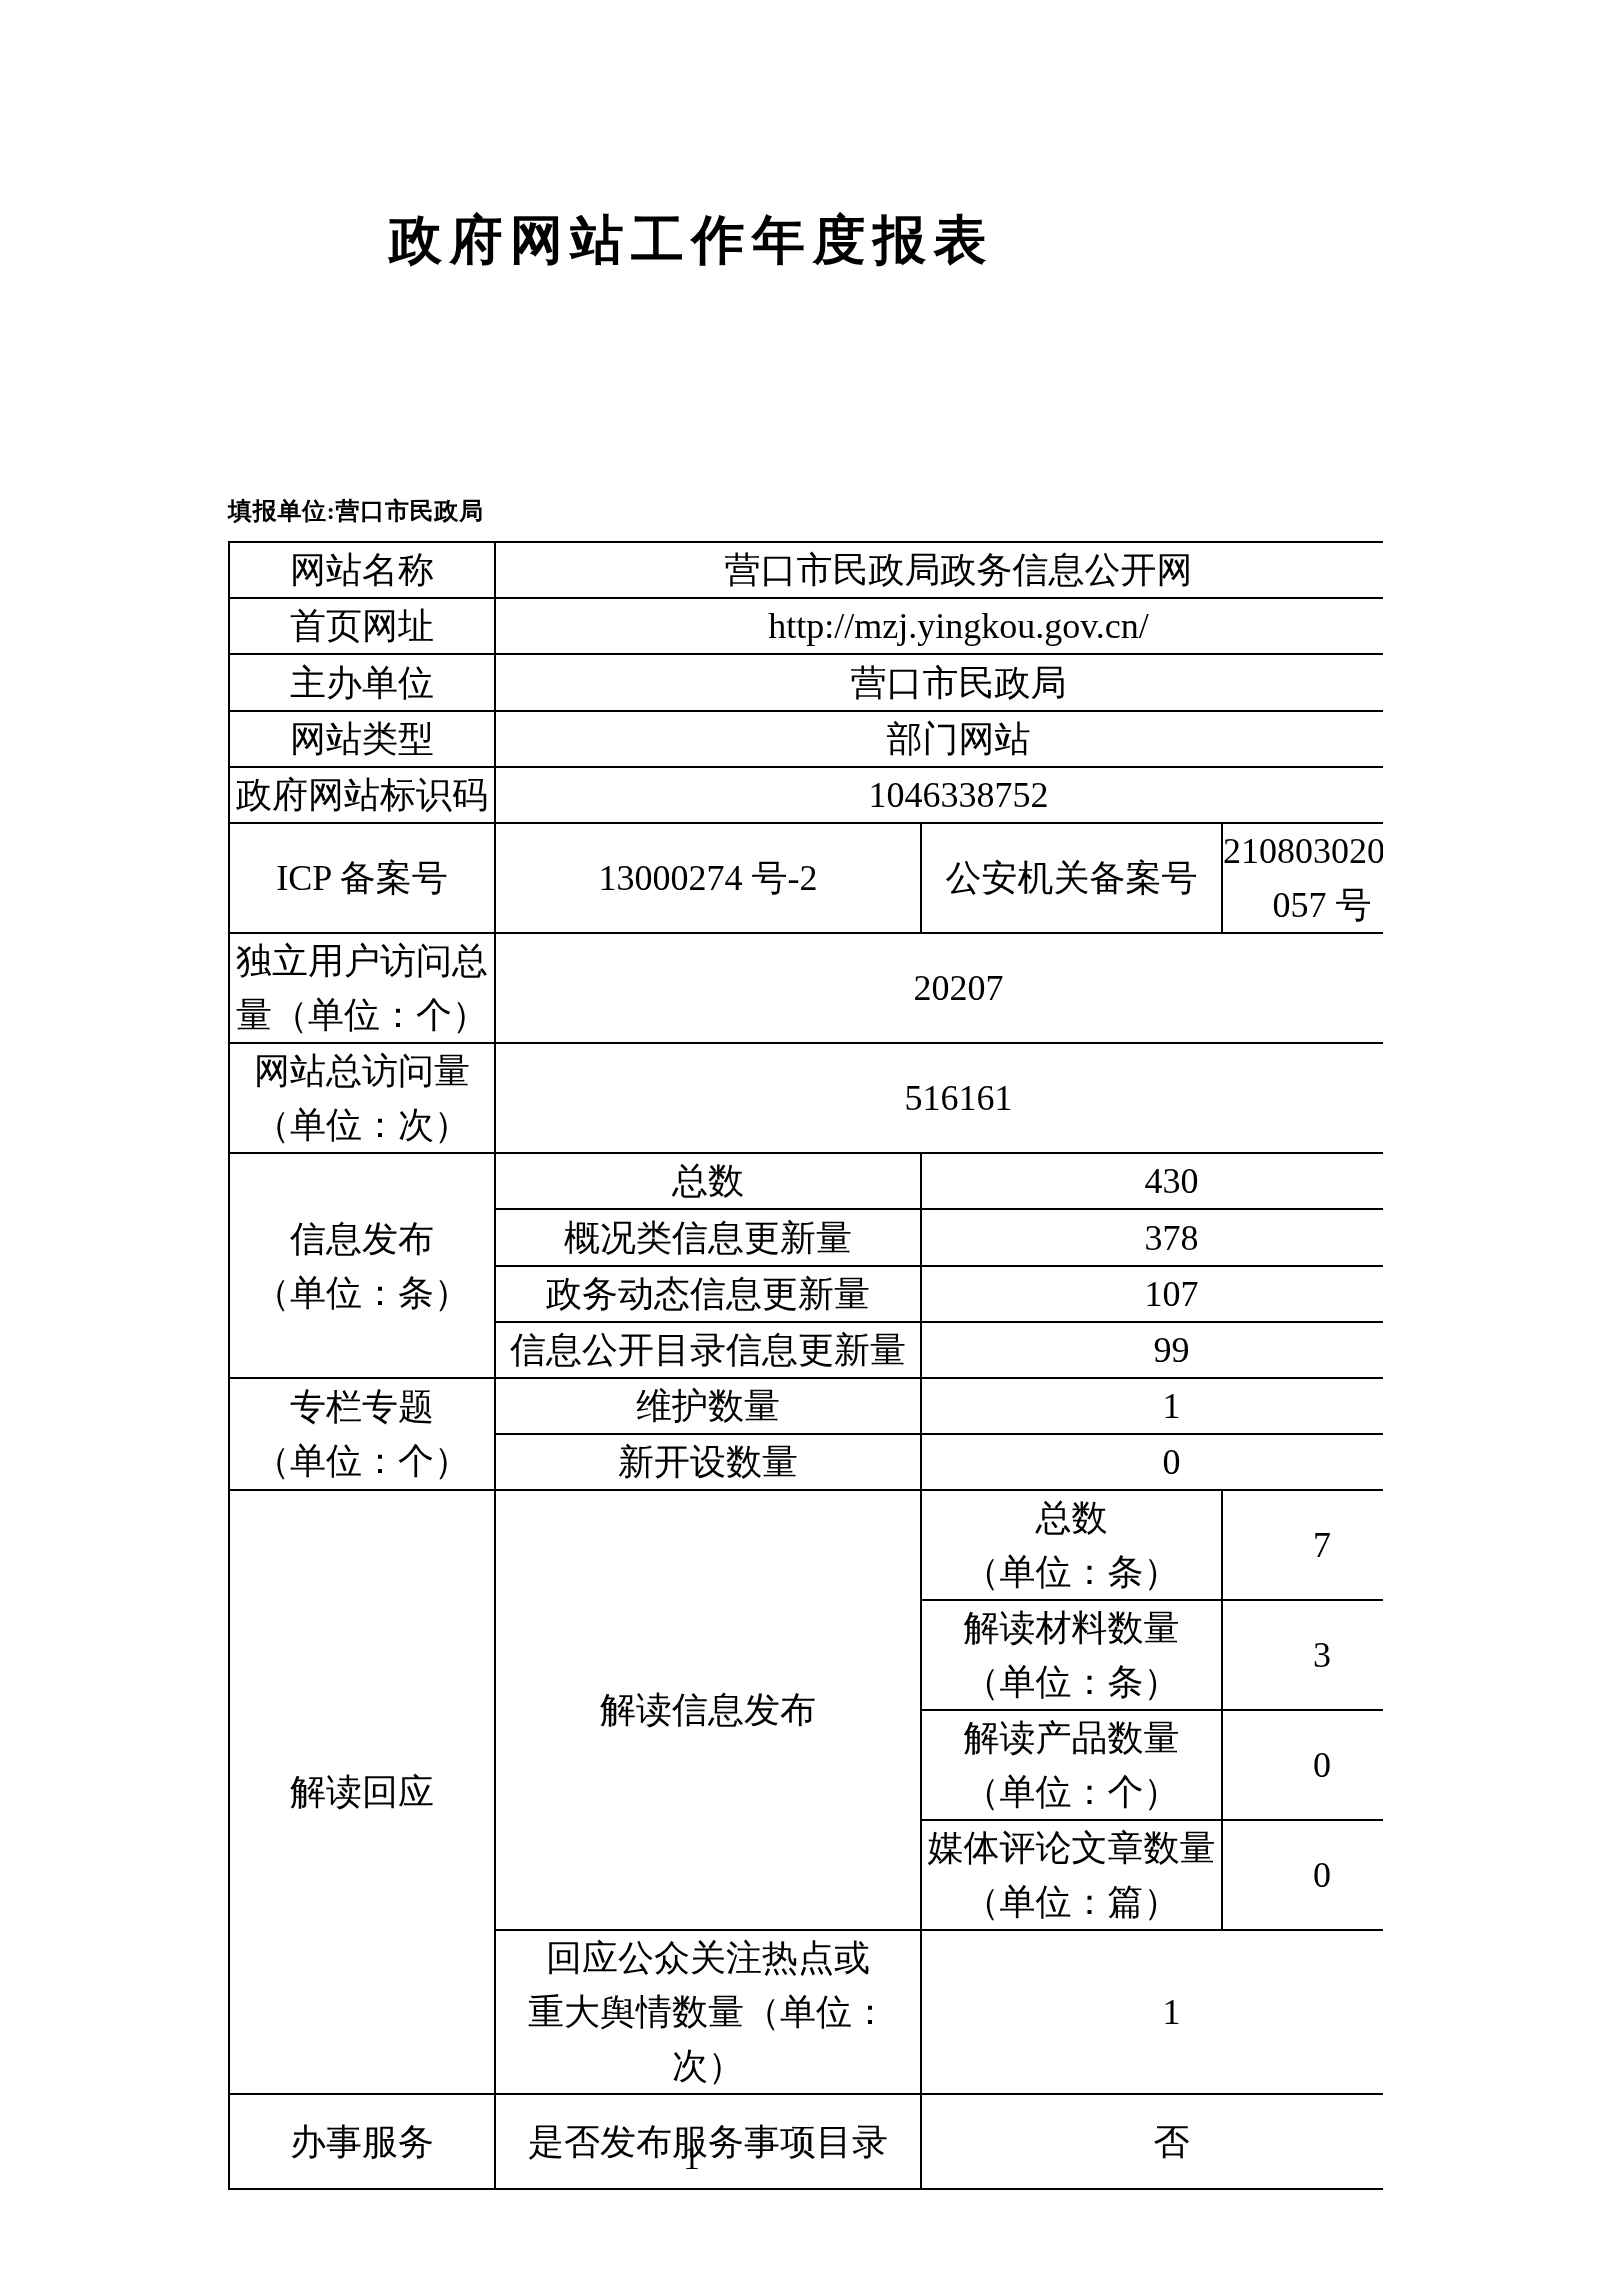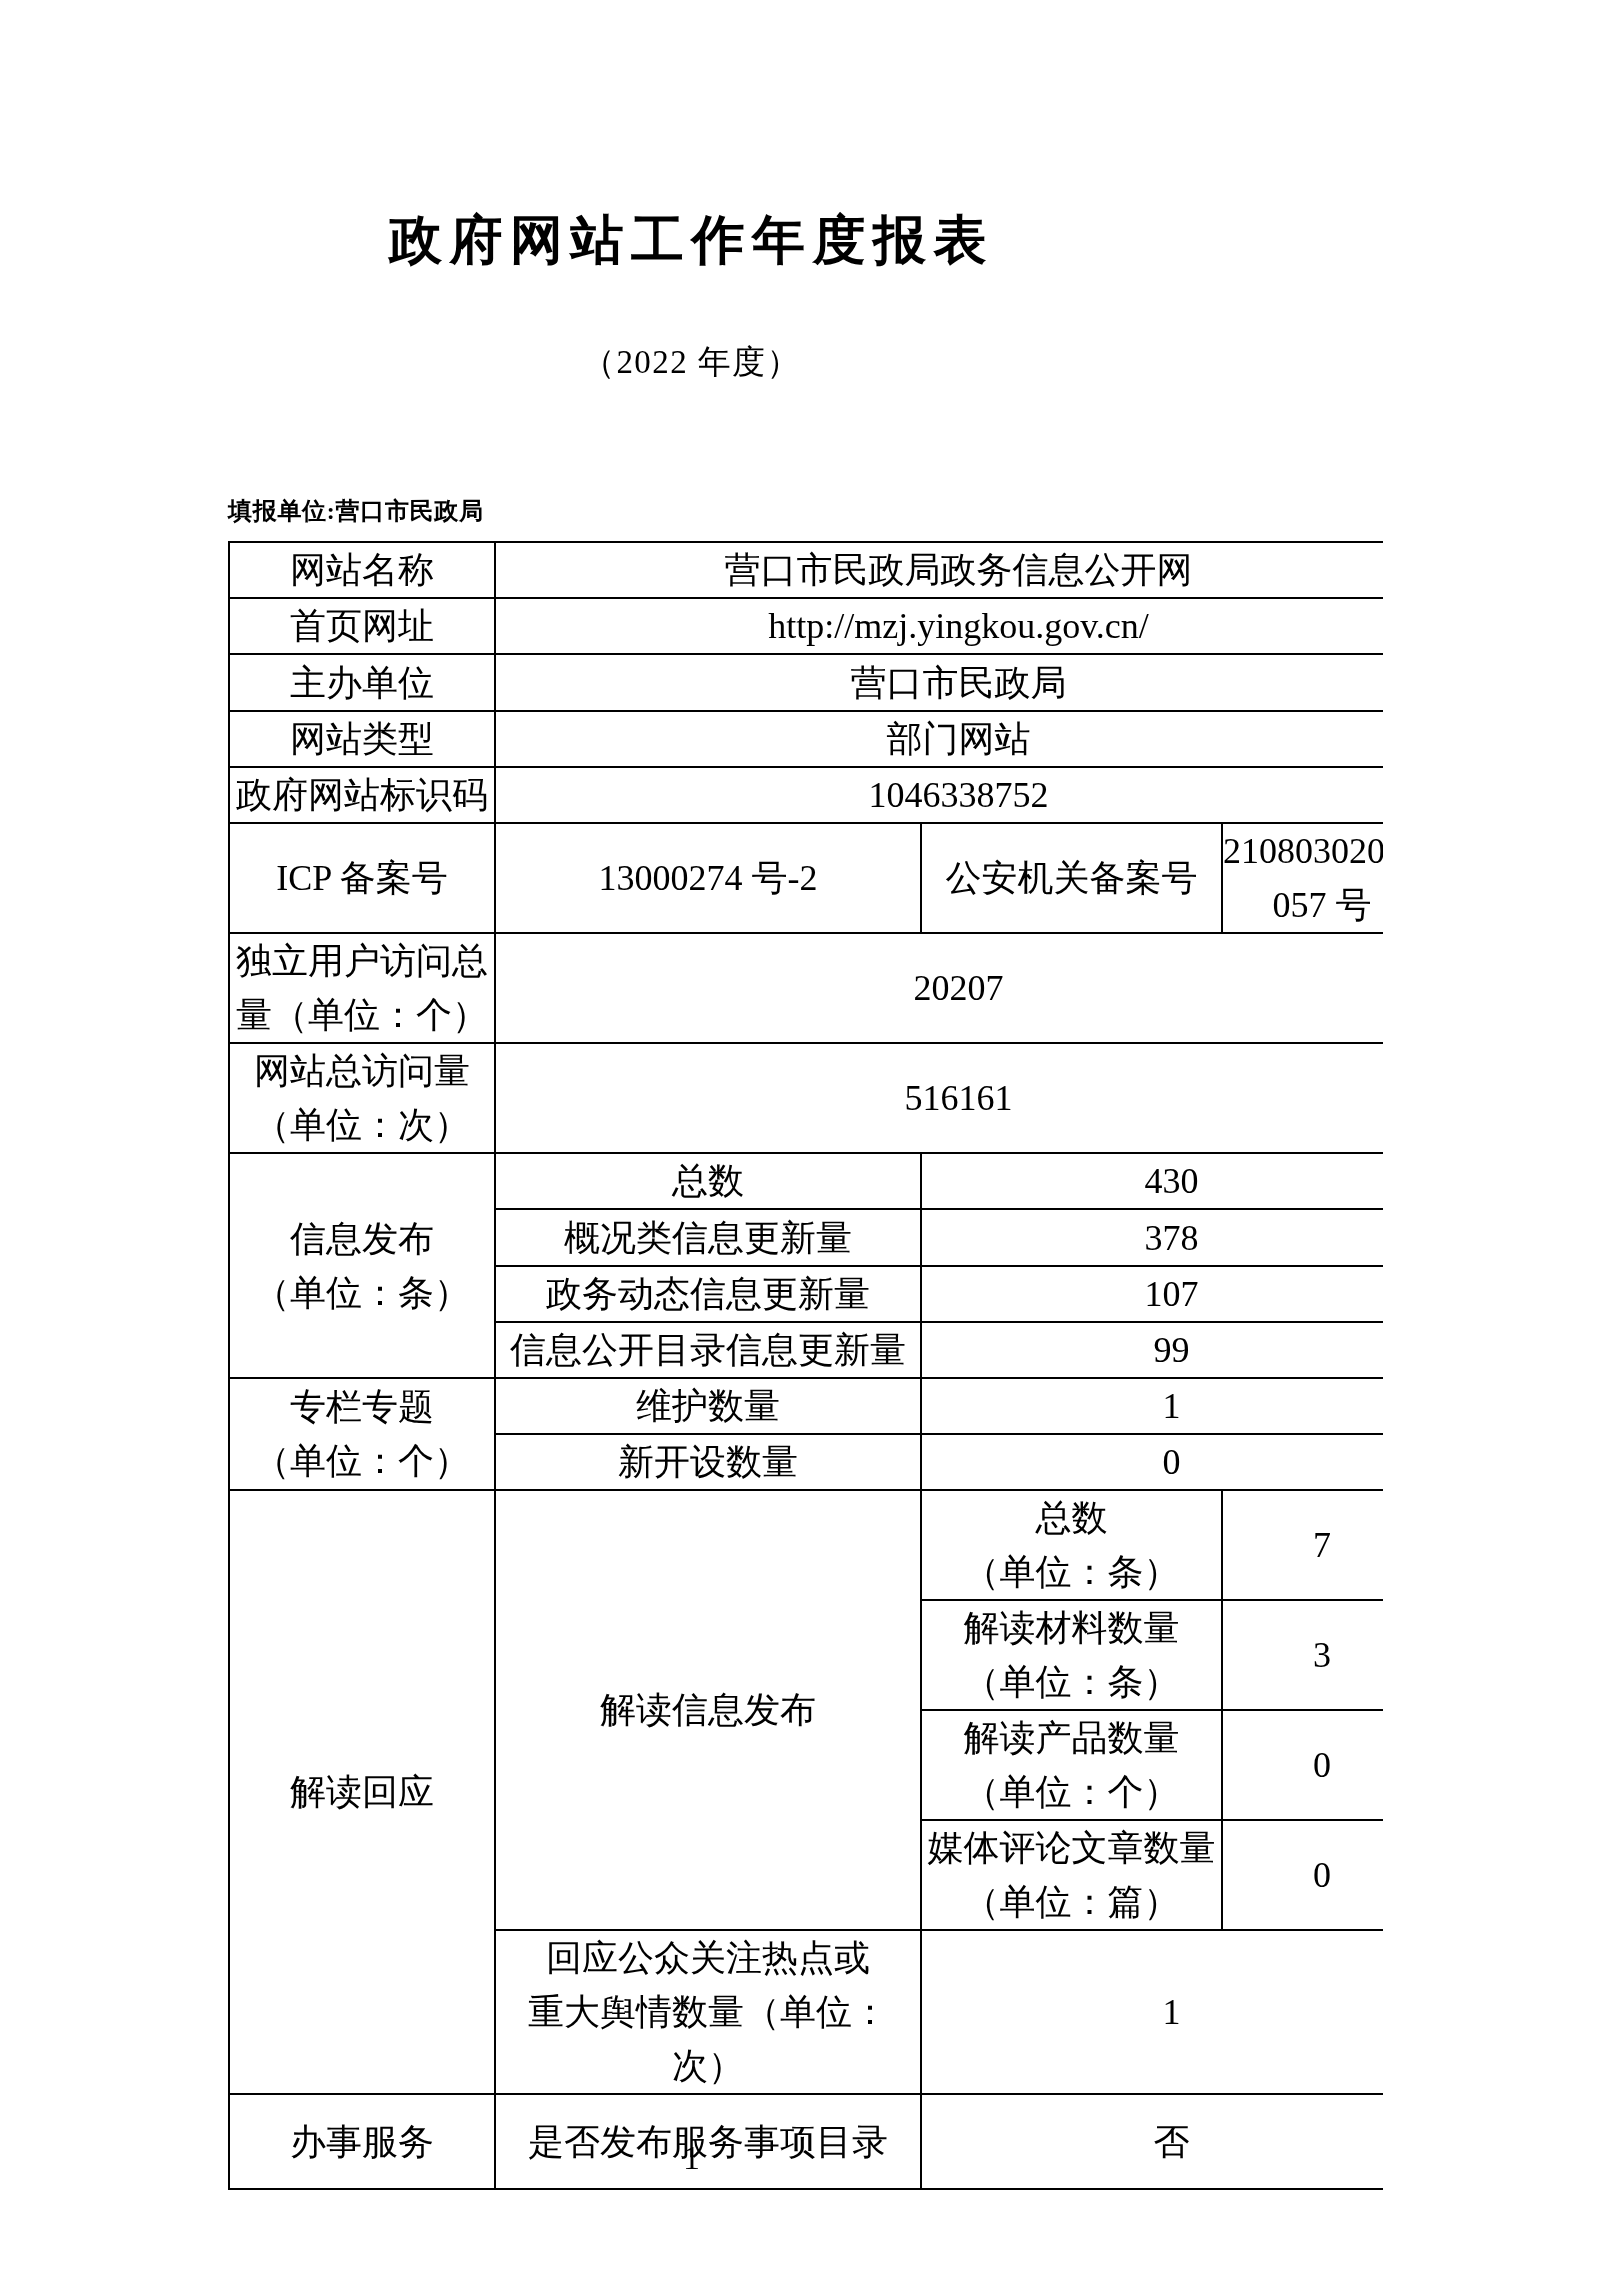--- a/index.html
+++ b/index.html
@@ -83,21 +83,20 @@
     text-align: center;
     font-size: 34px;
   }
 </style>
 </head>
 <body>
 
 <div class="page">
 
   <div class="doc-title">政府网站工作年度报表</div>
-  <div class="doc-subtitle">（2022 年度）</div>
   <div class="unit-heading">填报单位:营口市民政局</div>
 
   <table class="report">
     <colgroup>
       <col style="width:266px">
       <col style="width:426px">
       <col style="width:301px">
       <col style="width:200px">
     </colgroup>
     <tbody>

